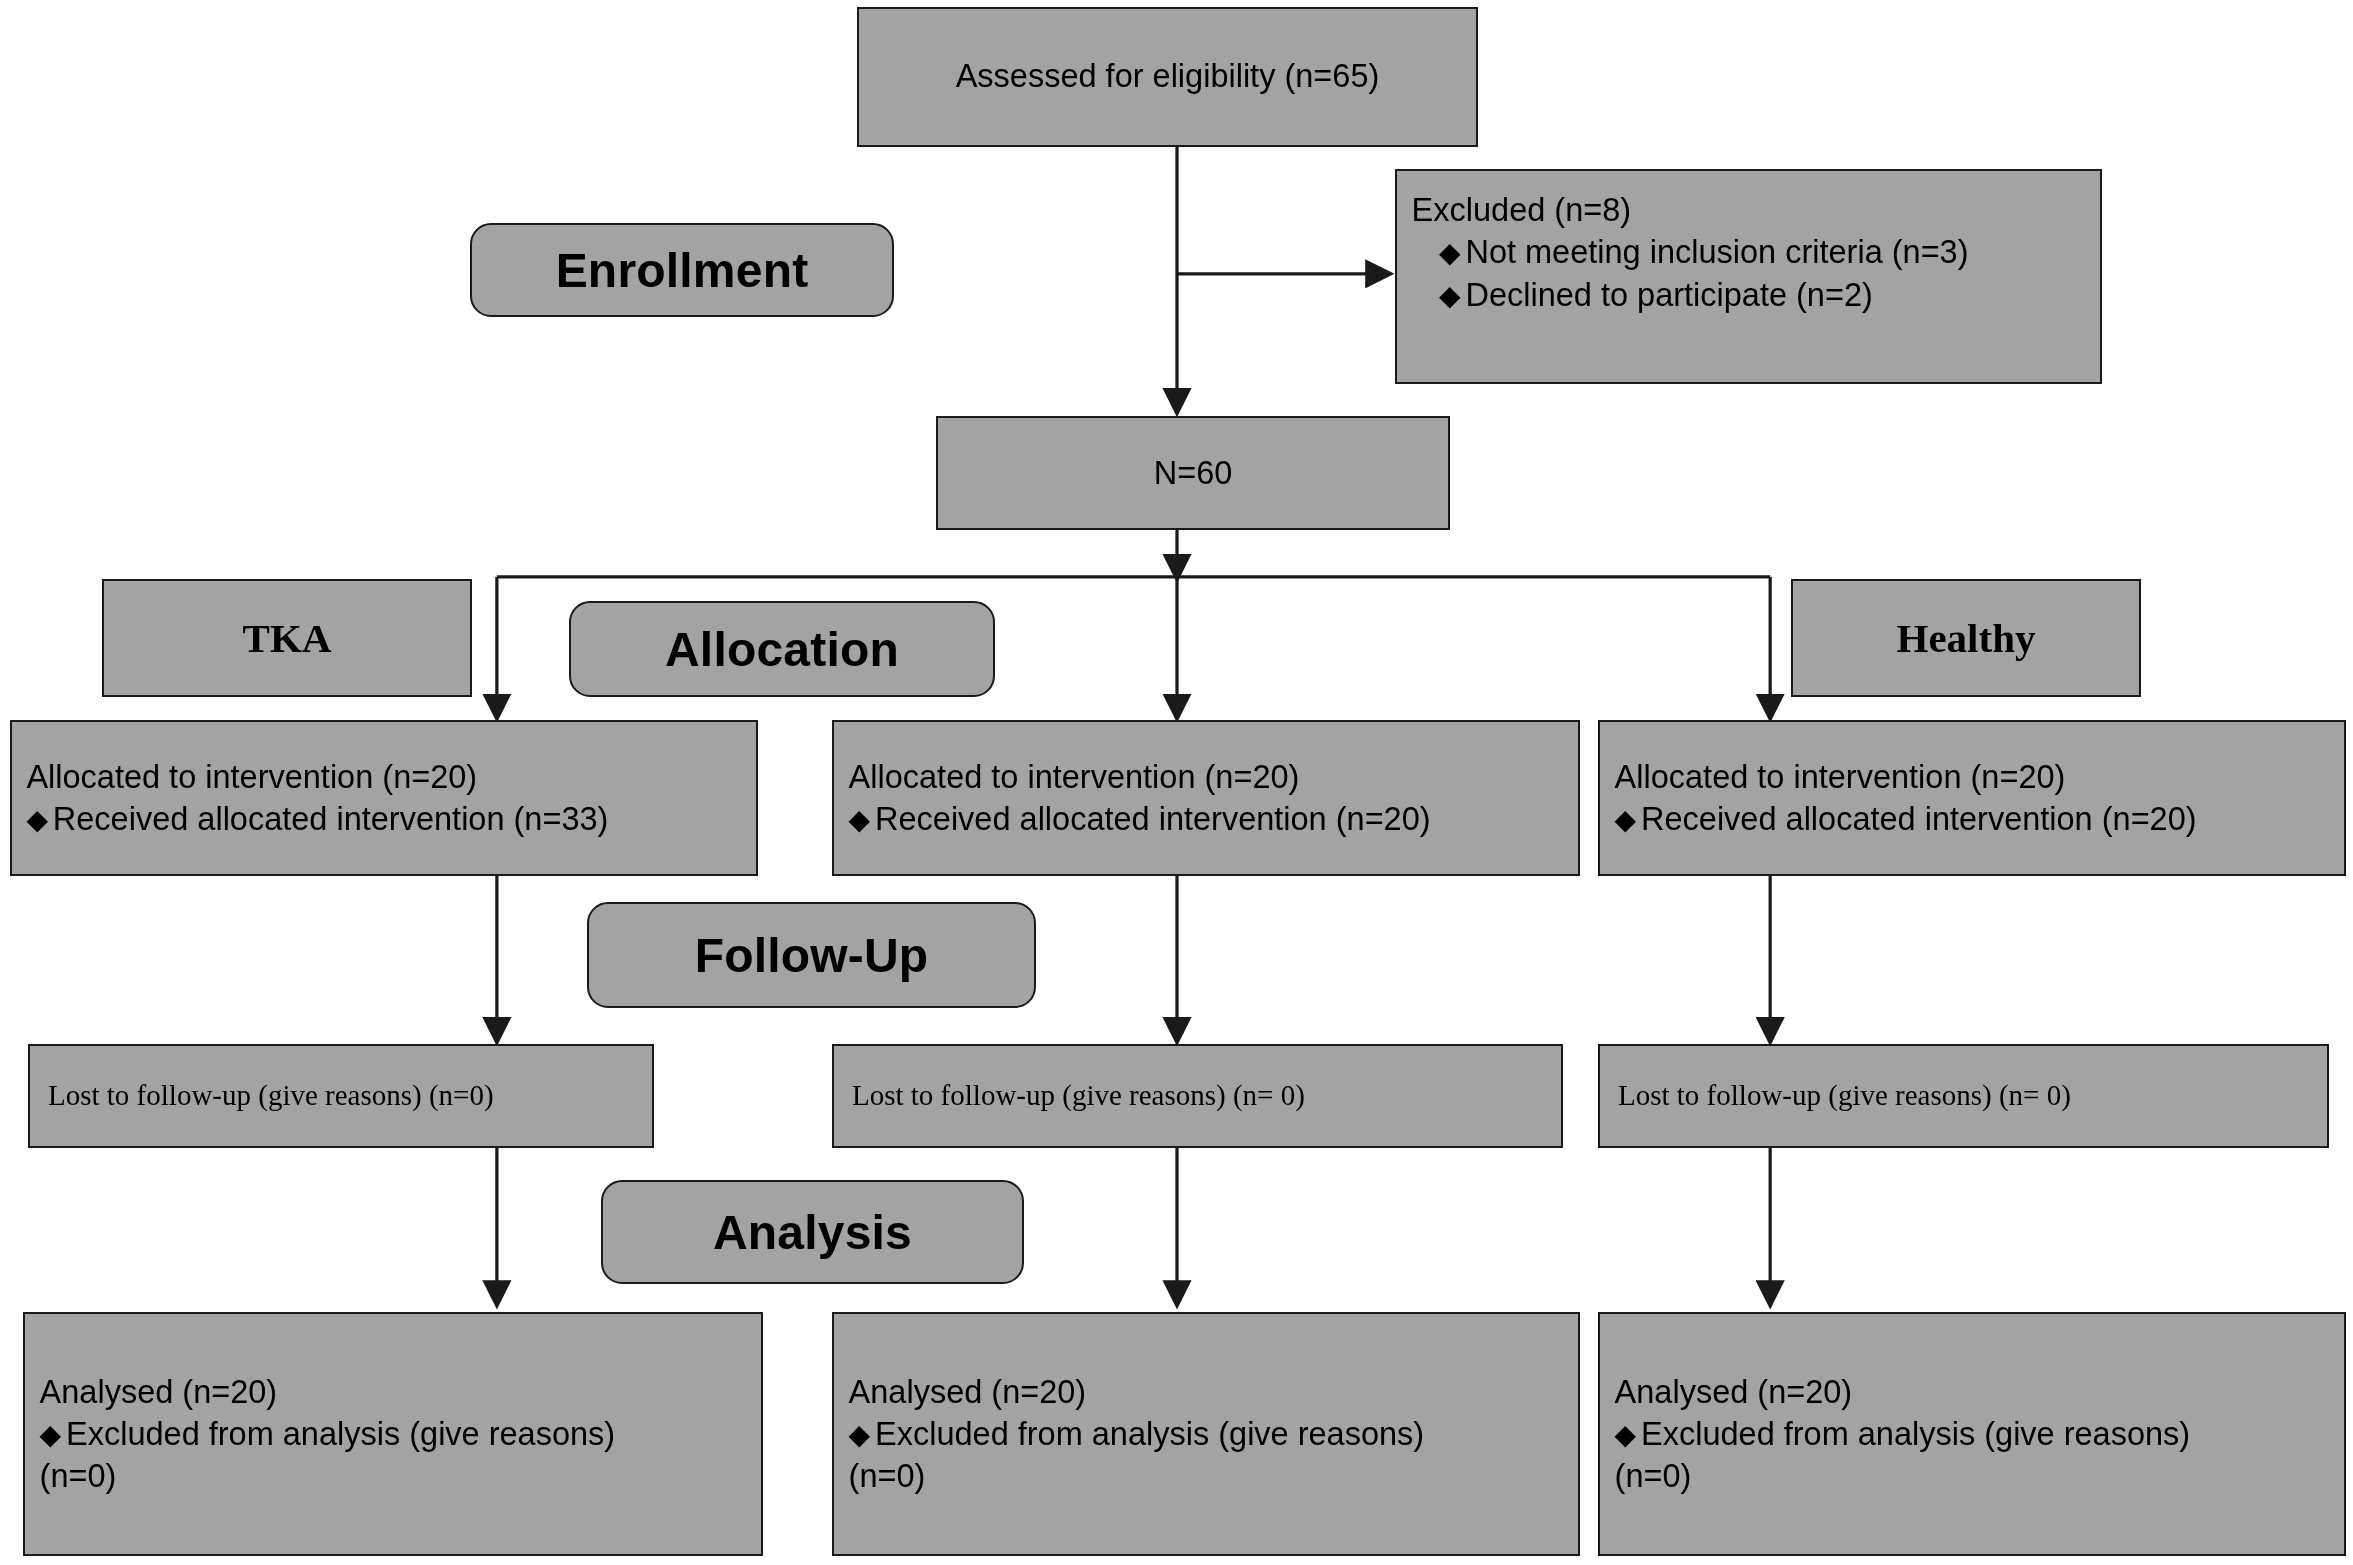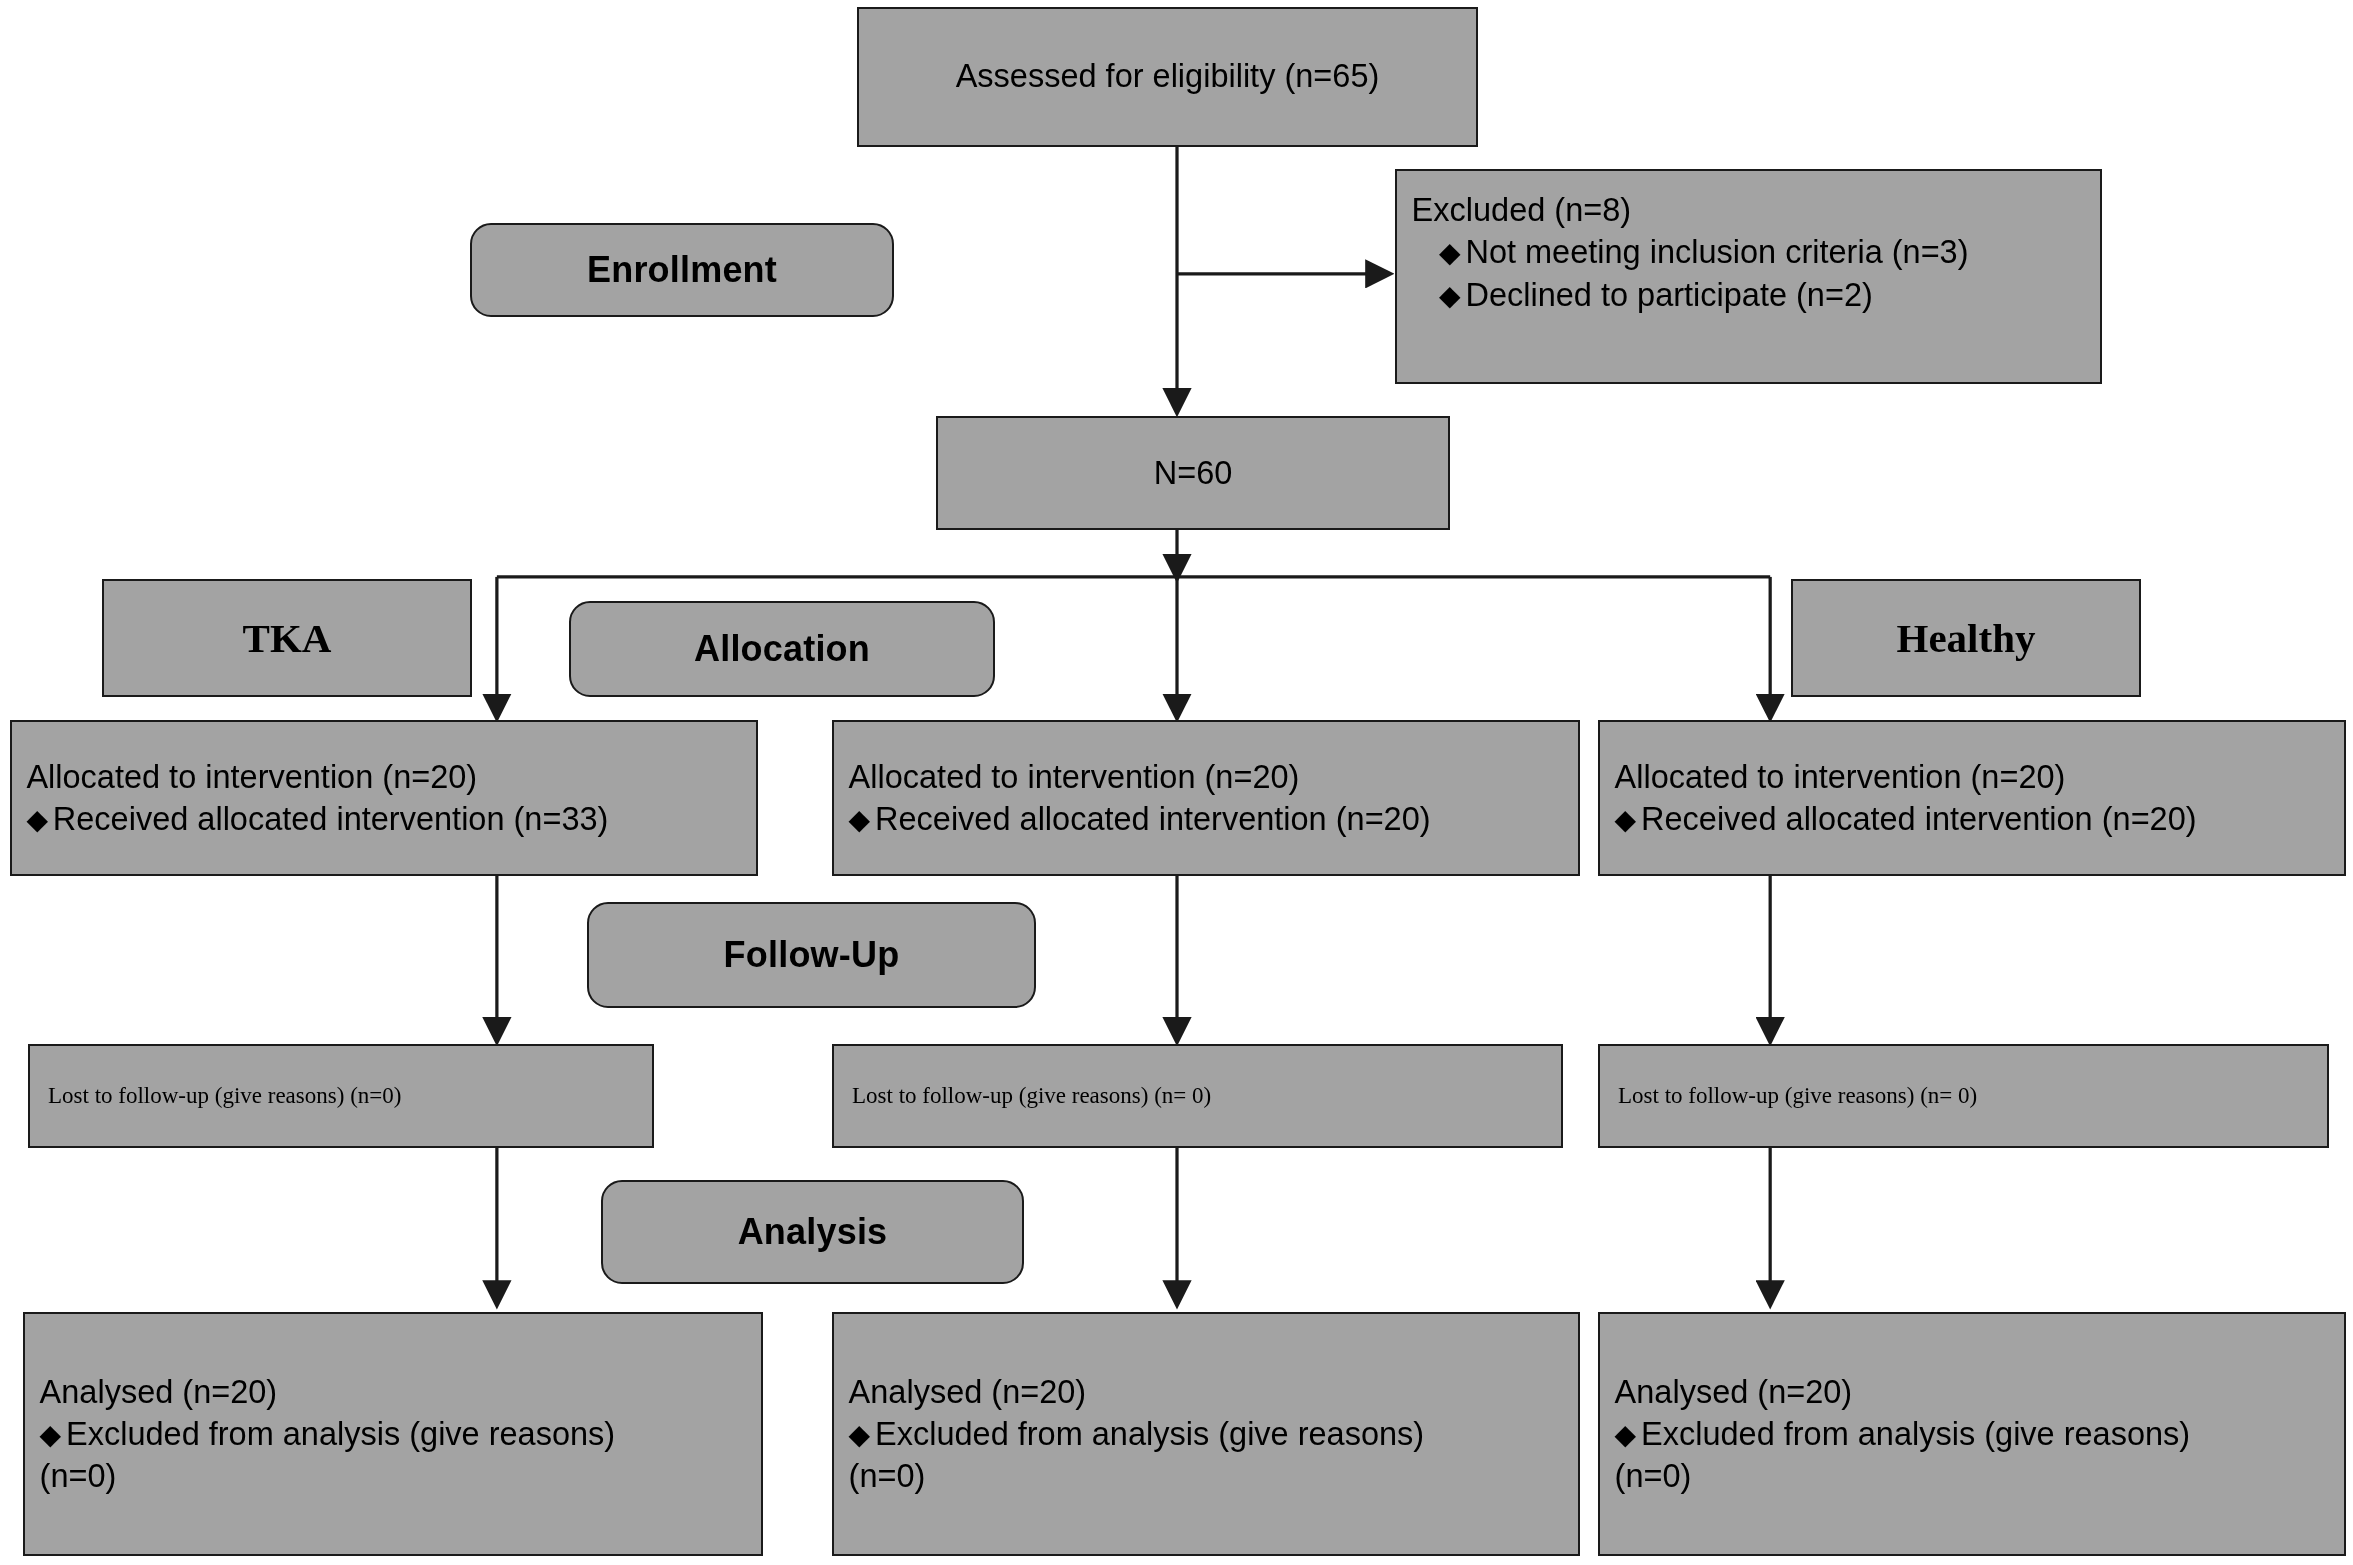--- a/index.html
+++ b/index.html
@@ -46,30 +46,30 @@
   .body-text {
     font-family: "Liberation Sans", sans-serif;
     font-size: 32.5px;
     line-height: 1.30;
     color: #000000;
     padding: 0 14.6px;
     white-space: nowrap;
   }
   .serif-text {
     font-family: "Liberation Serif", serif;
-    font-size: 23px;
+    font-size: 29px;
     line-height: 1.3;
     color: #000000;
     padding: 0 18px;
     white-space: nowrap;
   }
   .stage-label {
     font-family: "Liberation Sans", sans-serif;
     font-weight: bold;
-    font-size: 36px;
+    font-size: 48px;
     letter-spacing: 0.2px;
     color: #000000;
   }
   .group-label {
     font-family: "Liberation Serif", serif;
     font-weight: bold;
     font-size: 41px;
     color: #000000;
     text-align: center;
   }

